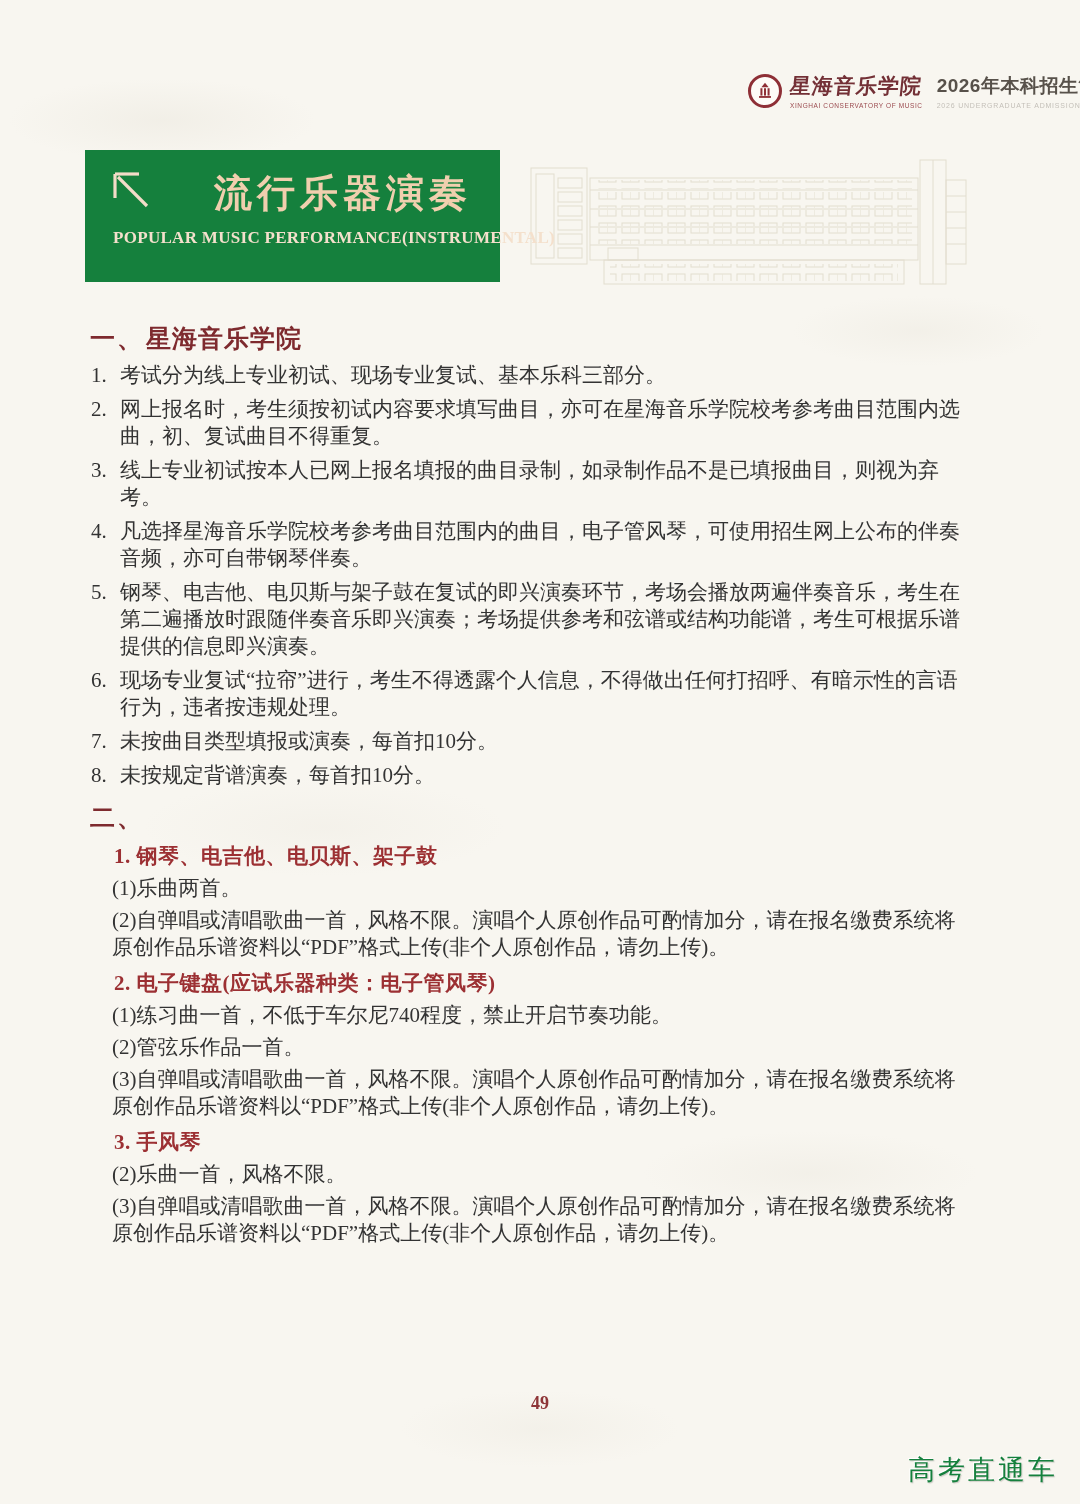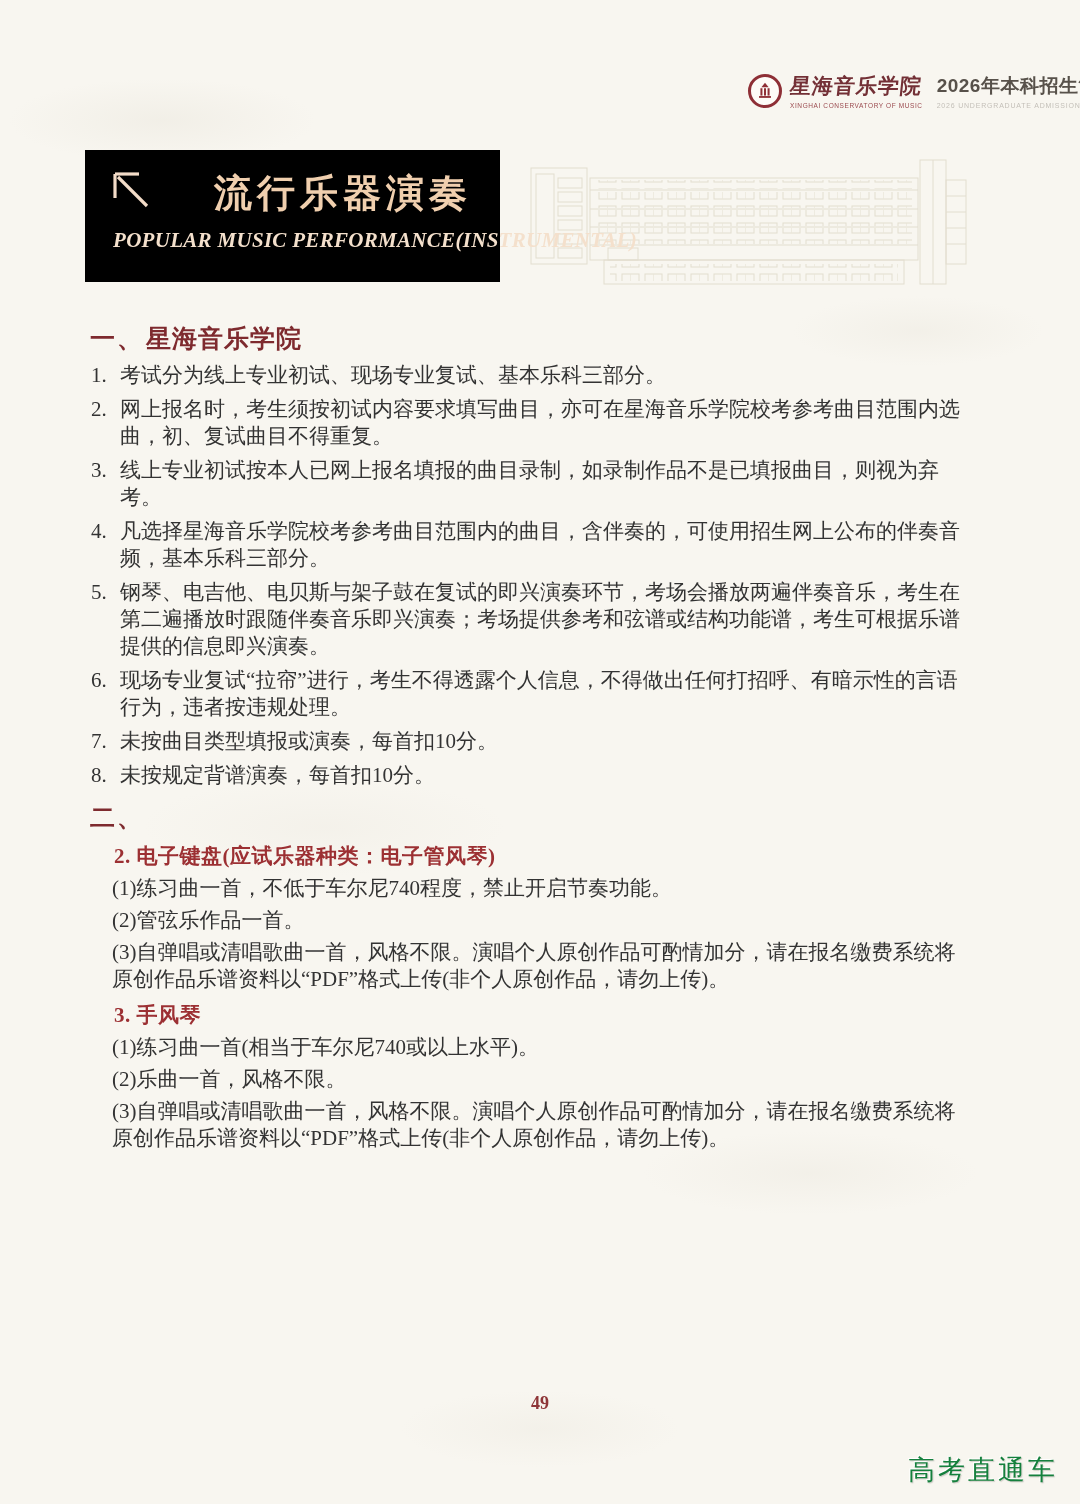--- a/index.html
+++ b/index.html
@@ -48,30 +48,30 @@
     font-family:"Liberation Sans","DejaVu Sans",sans-serif;
   }
   .guide-sub {
     font-size:7px; color:#c3bfb8; letter-spacing:.8px; margin-top:3px; white-space:nowrap;
     font-family:"Liberation Sans","DejaVu Sans",sans-serif;
   }
 
   
   .banner {
     position:absolute; left:85px; top:150px; width:415px; height:132px;
-    background:#000000;
+    background:#15803d;
   }
   .banner-arrow { position:absolute; left:26px; top:20px; }
   .banner-title {
     position:absolute; top:18px; right:28px;
     font-size:38px; font-weight:bold; color:#f0cfae; letter-spacing:5px; white-space:nowrap;
   }
   .banner-sub {
     position:absolute; left:28px; top:78px;
-    font-size:21px; font-weight:bold; color:#f4e0cc; letter-spacing:.3px; white-space:nowrap;font-style:italic;
+    font-size:17px; font-weight:bold; color:#f4e0cc; letter-spacing:.3px; white-space:nowrap;
   }
 
   
   .building { position:absolute; left:528px; top:152px; opacity:.75; }
 
   
   .content { position:absolute; left:90px; top:322px; width:876px; color:#333; }
 
   .sec-head { display:flex; align-items:baseline; color:#7e2a2e; font-weight:bold; }
   .sec-head .sec-num { font-size:25px; width:56px; flex:none; letter-spacing:2px; }
@@ -192,21 +192,21 @@
     <div class="num-item">
       <span class="num">2.</span>
       <span class="txt">网上报名时，考生须按初试内容要求填写曲目，亦可在星海音乐学院校考参考曲目范围内选曲，初、复试曲目不得重复。</span>
     </div>
     <div class="num-item">
       <span class="num">3.</span>
       <span class="txt">线上专业初试按本人已网上报名填报的曲目录制，如录制作品不是已填报曲目，则视为弃考。</span>
     </div>
     <div class="num-item">
       <span class="num">4.</span>
-      <span class="txt">凡选择星海音乐学院校考参考曲目范围内的曲目，含伴奏的，可使用招生网上公布的伴奏音频，基本乐科三部分。</span>
+      <span class="txt">凡选择星海音乐学院校考参考曲目范围内的曲目，电子管风琴，可使用招生网上公布的伴奏音频，亦可自带钢琴伴奏。</span>
     </div>
     <div class="num-item">
       <span class="num">5.</span>
       <span class="txt">钢琴、电吉他、电贝斯与架子鼓在复试的即兴演奏环节，考场会播放两遍伴奏音乐，考生在第二遍播放时跟随伴奏音乐即兴演奏；考场提供参考和弦谱或结构功能谱，考生可根据乐谱提供的信息即兴演奏。</span>
     </div>
     <div class="num-item">
       <span class="num">6.</span>
       <span class="txt">现场专业复试“拉帘”进行，考生不得透露个人信息，不得做出任何打招呼、有暗示性的言语行为，违者按违规处理。</span>
     </div>
     <div class="num-item">
@@ -215,31 +215,35 @@
     </div>
     <div class="num-item">
       <span class="num">8.</span>
       <span class="txt">未按规定背谱演奏，每首扣10分。</span>
     </div>
 
     <div class="sec-head sec2-head">
       <span class="sec-num">二、</span>
     </div>
 
+    <div class="subsec">
+      <div class="subsec-title">1. 钢琴、电吉他、电贝斯、架子鼓</div>
+      <div class="subsec-item">(1)乐曲两首。</div>
+      <div class="subsec-item">(2)自弹唱或清唱歌曲一首，风格不限。演唱个人原创作品可酌情加分，请在报名缴费系统将原创作品乐谱资料以“PDF”格式上传(非个人原创作品，请勿上传)。</div>
+    </div>
 
     <div class="subsec">
       <div class="subsec-title">2. 电子键盘(应试乐器种类：电子管风琴)</div>
       <div class="subsec-item">(1)练习曲一首，不低于车尔尼740程度，禁止开启节奏功能。</div>
       <div class="subsec-item">(2)管弦乐作品一首。</div>
       <div class="subsec-item">(3)自弹唱或清唱歌曲一首，风格不限。演唱个人原创作品可酌情加分，请在报名缴费系统将原创作品乐谱资料以“PDF”格式上传(非个人原创作品，请勿上传)。</div>
     </div>
 
     <div class="subsec">
       <div class="subsec-title">3. 手风琴</div>
-      <div class="subsec-item">(1)练习曲一首(相当于车尔尼740或以上水平)。</div>
       <div class="subsec-item">(2)乐曲一首，风格不限。</div>
       <div class="subsec-item">(3)自弹唱或清唱歌曲一首，风格不限。演唱个人原创作品可酌情加分，请在报名缴费系统将原创作品乐谱资料以“PDF”格式上传(非个人原创作品，请勿上传)。</div>
     </div>
 
   </div>
 
   <div class="page-number">49</div>
   <div class="watermark">高考直通车</div>
 
 </div>

